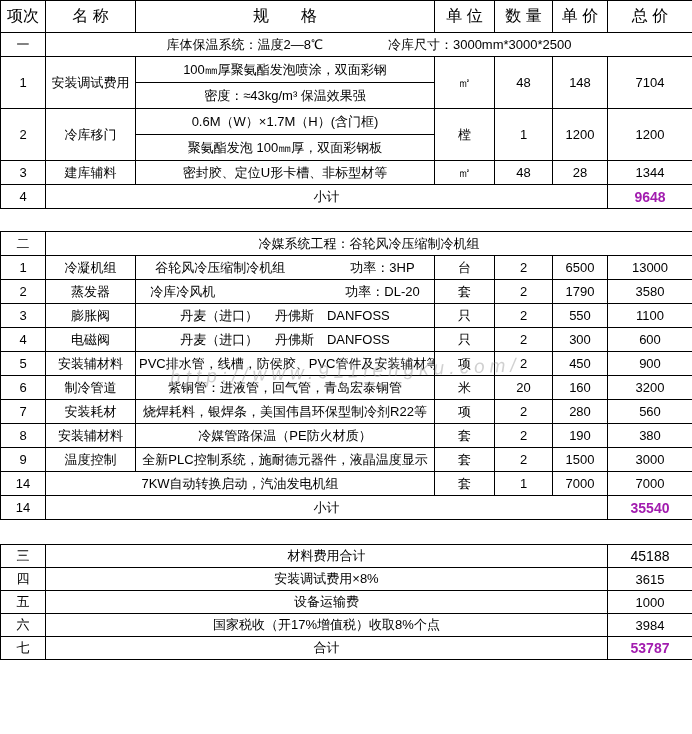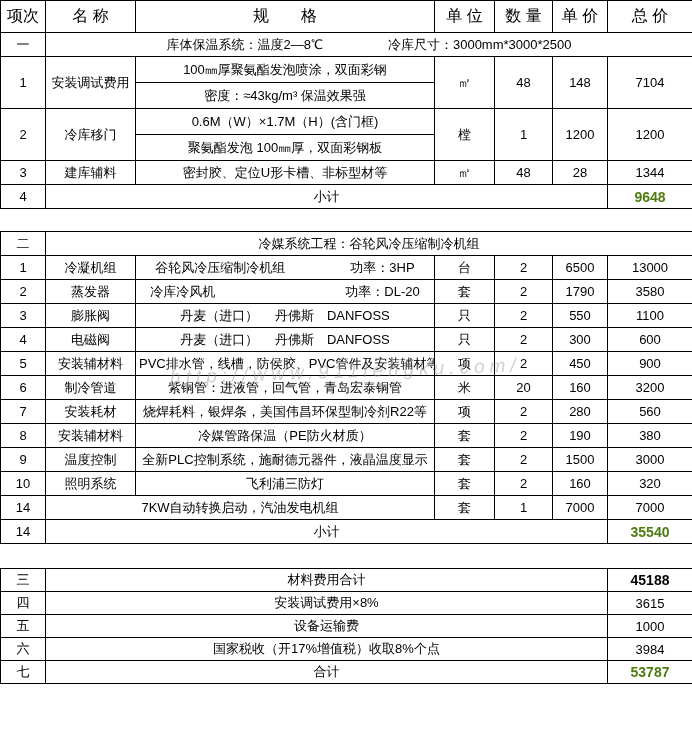--- a/index.html
+++ b/index.html
@@ -23,22 +23,22 @@
     overflow:hidden;
     white-space:nowrap;
   }
   tr.r-head td{height:31px;font-size:16px;margin-top:8px;}
   table.t0 tr.r-sec td{height:23px;}
   tr.r-sub td{height:25px;}
   table.t1{margin-top:22px;}
   table.t2{margin-top:24px;}
   table.t2 td{height:22px;}
   td.left{text-align:left;}
-  td.magenta{color:#4d7c0f;font-weight:bold;font-size:14px;}
-  td.boldnum{font-weight:bold;font-size:14px;margin-top:24px;}
+  td.magenta{color:#a21caf;font-weight:bold;font-size:14px;}
+  td.boldnum{font-weight:normal;font-size:14px;margin-top:24px;}
   #watermark{
     position:absolute;z-index:2;
     top:358px;left:170px;width:500px;
     transform:rotate(-2deg);
     font-size:19px;font-style:italic;letter-spacing:5px;
     color:#999999;opacity:0.45;
     pointer-events:none;
     white-space:nowrap;
   }
 </style>
@@ -200,29 +200,20 @@
         <tr class="r-item">
           <td>9</td>
           <td>温度控制</td>
           <td class="left">全新PLC控制系统，施耐德元器件，液晶温度显示</td>
           <td>套</td>
           <td>2</td>
           <td>1500</td>
           <td>3000</td>
         </tr>
         <tr class="r-item">
-          <td>10</td>
-          <td>照明系统</td>
-          <td class="left">飞利浦三防灯</td>
-          <td>套</td>
-          <td>2</td>
-          <td>160</td>
-          <td>320</td>
-        </tr>
-        <tr class="r-item">
           <td>14</td>
           <td colspan="2" class="left">7KW自动转换启动，汽油发电机组</td>
           <td>套</td>
           <td>1</td>
           <td>7000</td>
           <td>7000</td>
         </tr>
         <tr class="r-item">
           <td>14</td>
           <td colspan="5" class="left">小计</td>

